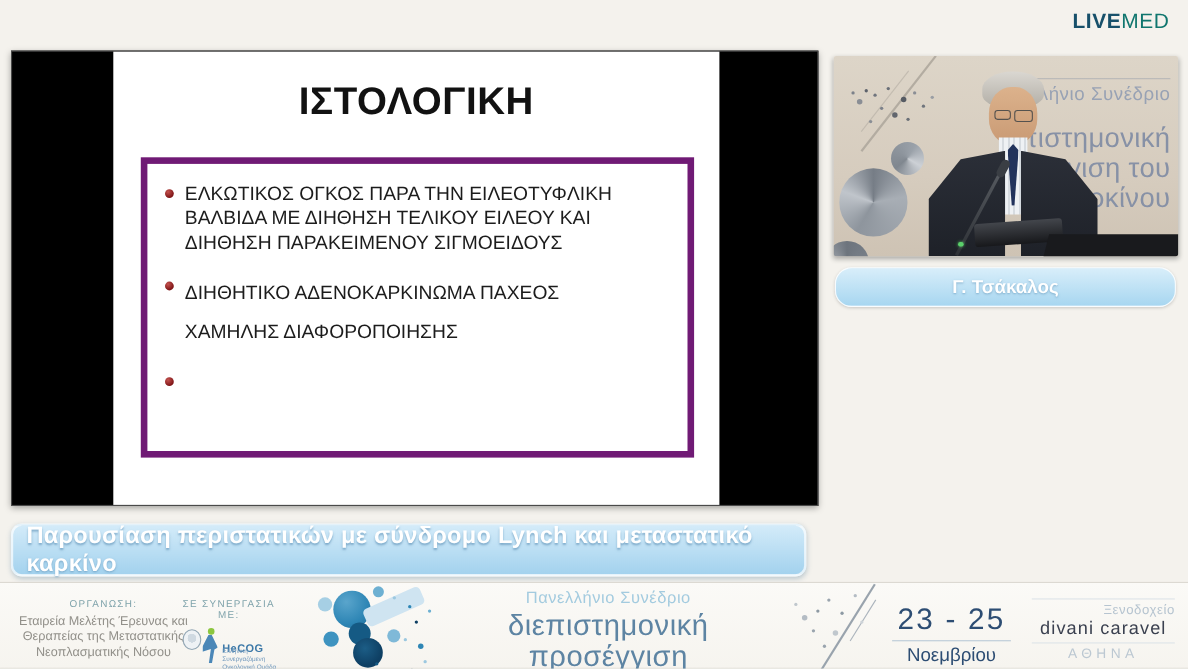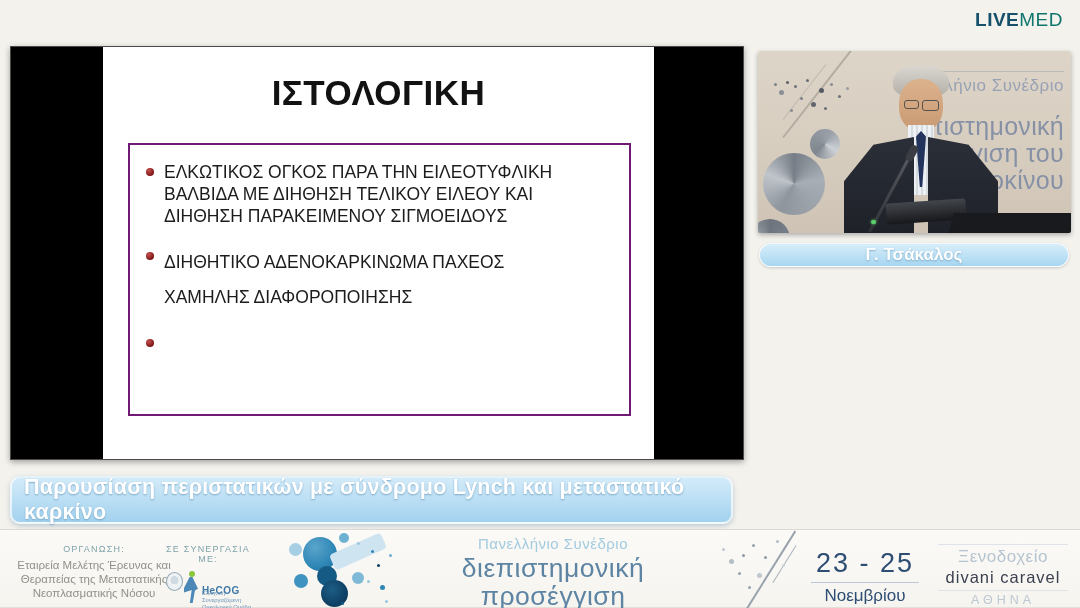--- a/index.html
+++ b/index.html
@@ -11,21 +11,21 @@
   .livemed { position:absolute; top:9px; right:17px; font-size:19px; letter-spacing:.5px; }
   .livemed .live { font-weight:bold; color:#17506a; }
   .livemed .med  { font-weight:normal; color:#0f766e; }
 
   
   .slide-viewport { position:absolute; left:10px; top:46px; width:734px; height:414px;
     background:#000; border:1px solid #4a4a4a; box-shadow:0 2px 6px rgba(0,0,0,.35); }
   .slide { position:absolute; left:92px; top:0; width:551px; height:100%; background:#fff; }
   .slide-title { margin-top:26px; text-align:center; font-size:35px; font-weight:bold; color:#121212; letter-spacing:.5px; }
   .bullet-box { position:absolute; left:25px; top:96px; width:503px; height:273px;
-    border:2px solid #701a75; background:#fff; padding:16px 10px 10px 14px; }
+    border:6px solid #701a75; background:#fff; padding:16px 10px 10px 14px; }
   .bullet-item { display:flex; margin-bottom:17px; }
   .bullet-item .dot { flex:0 0 8px; width:8px; height:8px; margin:7px 10px 0 2px; border-radius:50%;
     background:radial-gradient(circle at 35% 30%, #c4524e, #7e1416 70%); }
   .bullet-item .btext { font-size:17.5px; line-height:1.27; color:#1c1c1c; }
   .preline { white-space:pre-line; }
   .bullet-item.loose .btext { line-height:2.0; }
 
   
   .video { position:absolute; left:758px; top:51px; width:313px; height:182px; overflow:hidden;
     border-radius:2px; box-shadow:0 2px 5px rgba(0,0,0,.3);
@@ -64,21 +64,21 @@
   .suitR { left:170px; clip-path:polygon(0 0,0 100%,100% 100%,100% 46%,58% 8%); }
   .mic { position:absolute; left:110px; top:98px; width:3px; height:83px; transform:rotate(28deg); transform-origin:bottom center;
     background:linear-gradient(#55595f,#2e3136); }
   .mic::before { content:""; position:absolute; left:-2.5px; top:-15px; width:8px; height:17px; border-radius:4px; background:#3a3e44; }
   .laptop { position:absolute; left:128px; top:150px; width:80px; height:21px; border-radius:3px;
     background:linear-gradient(#43464c,#17181b); transform:rotate(-4deg); }
   .podium { position:absolute; right:-8px; bottom:-2px; width:128px; height:22px; background:#191a1d; transform:skewX(-14deg); }
   .led { position:absolute; left:113px; top:169px; width:5px; height:4px; border-radius:2px; background:#5ad06a; box-shadow:0 0 3px #5ad06a; }
 
   
-  .name-pill { position:absolute; left:759px; top:243px; width:310px; height:24px; border-radius:15px;
+  .name-pill { position:absolute; left:759px; top:243px; width:310px; height:36px; border-radius:15px;
     background:linear-gradient(180deg,#d8eefa,#a7d6f0); border:1px solid rgba(255,255,255,.85);
     box-shadow:0 1px 3px rgba(0,0,0,.18); display:flex; align-items:center; justify-content:center; }
   .name-pill span { color:#fff; font-weight:bold; font-size:17px; text-shadow:0 1px 2px rgba(100,150,185,.7); }
 
   
   .banner { position:absolute; left:10px; top:476px; width:723px; height:48px; border-radius:10px;
     background:linear-gradient(180deg,#d3ebf9,#a3d2ee); border:2px solid rgba(255,255,255,.7);
     box-shadow:0 2px 5px rgba(120,150,170,.45); display:flex; align-items:center; justify-content:center;padding-left:12px; }
   .banner span { color:#fff; font-weight:bold; font-size:21.5px; letter-spacing:.2px; text-shadow:0 1px 2px rgba(100,150,185,.75); }
 
@@ -124,21 +124,21 @@
       16px 20px 0 1px #c0c7cd, 34px -14px 0 #b4bcc4, -20px -6px 0 #c0c7cd, 6px 32px 0 #9aa4ae, 40px 10px 0 #cdd3d8; }
 
   .dates { position:absolute; left:806px; top:18px; width:118px; text-align:center; }
   .days { font-size:27px; color:#2d4d73; letter-spacing:2px; }
   .drule { margin:3px auto 3px auto; width:108px; border-bottom:1px solid #b9c9d6; }
   .monthyear { font-size:17px; }
   .monthyear .month { color:#2d4d73; }
   .monthyear .year { color:#a9cde2; }
 
   .venue { position:absolute; left:938px; top:14px; width:130px; text-align:center; }
-  .v-pre { font-size:17px; color:#b6c4d0; border-top:1px solid #dde3e8; padding-top:2px; letter-spacing:.5px; }
+  .v-pre { font-size:12px; color:#b6c4d0; border-top:1px solid #dde3e8; padding-top:2px; letter-spacing:.5px;text-align:right; }
   .v-name { font-size:16.5px; color:#3b4150; text-transform:lowercase; letter-spacing:1px; margin-top:1px; }
   .v-city { font-size:12.5px; color:#bcc8d2; letter-spacing:4px; border-top:1px solid #dde3e8; margin-top:3px; padding-top:2px; }
 </style>
 </head>
 <body>
 
 <div id="stage">
 
   <div class="livemed">
     <span class="live">LIVE</span><span class="med">MED</span>

